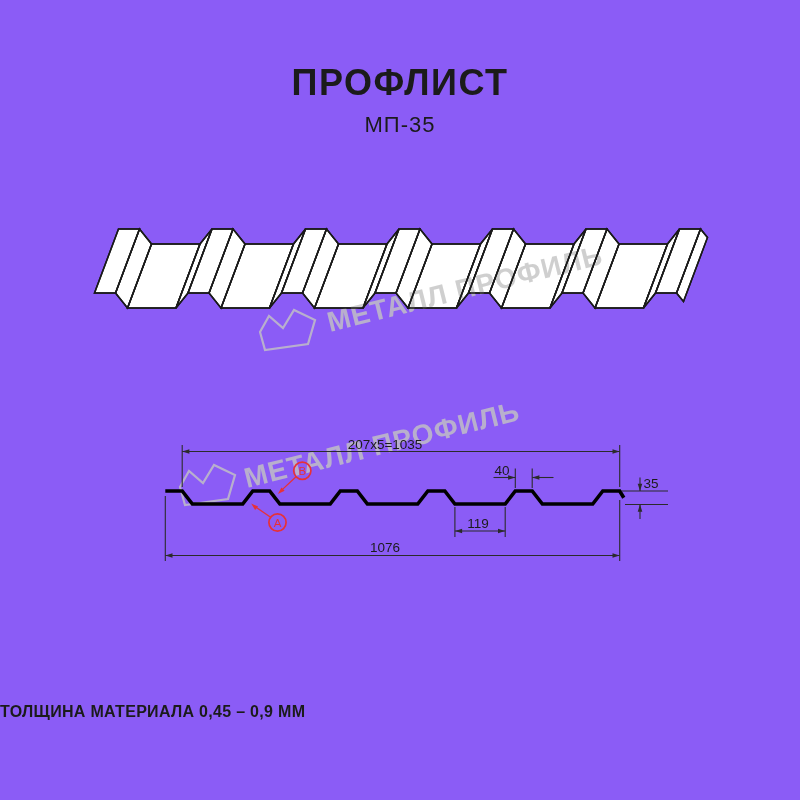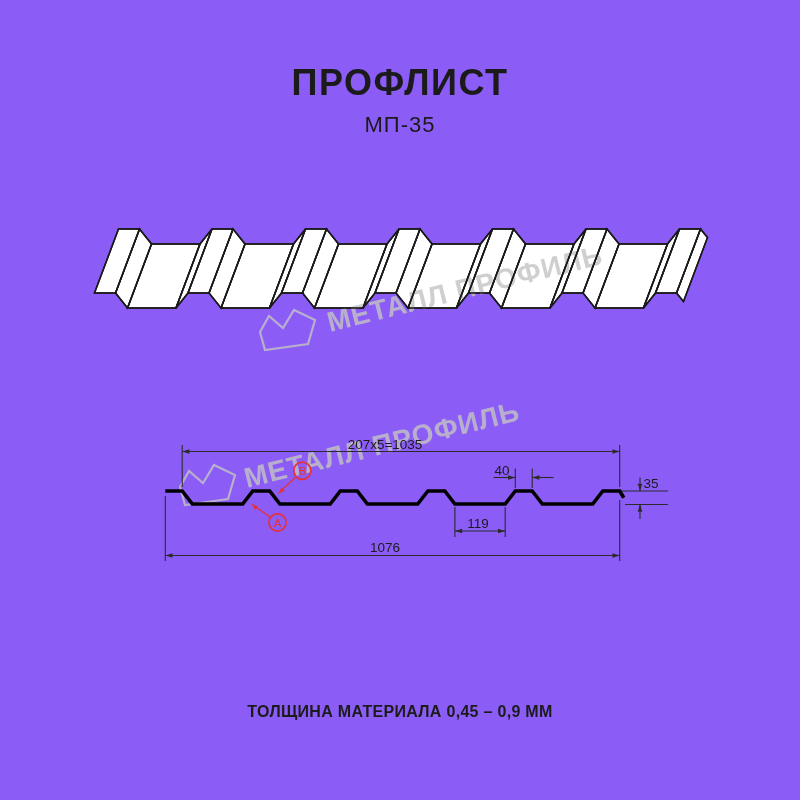--- a/index.html
+++ b/index.html
@@ -2,21 +2,21 @@
 <html><head>
 <meta charset="utf-8">
 <style>
   html,body{margin:0;padding:0;background:#ffffff;}
   #page{position:relative;width:800px;height:800px;background:#8b5cf6;overflow:hidden;
         font-family:"Liberation Sans",sans-serif;}
   .title{position:absolute;left:0;top:62px;width:800px;text-align:center;
          font-size:36px;font-weight:700;letter-spacing:1.5px;color:#1b1b1b;}
   .subtitle{position:absolute;left:0;top:112px;width:800px;text-align:center;
             font-size:22px;font-weight:500;letter-spacing:1px;color:#1b1b1b;}
-  .footer{position:absolute;left:0;top:703px;width:800px;text-align:center;
+  .footer{position:absolute;left:0;top:703px;width:800px;
           font-size:16px;font-weight:700;letter-spacing:0.3px;color:#1b1b1b;}
   svg{position:absolute;left:0;top:0;}
   .dimtext{font-family:"Liberation Sans",sans-serif;font-size:13.5px;fill:#1b1b1b;}
   .marktext{font-family:"Liberation Sans",sans-serif;font-size:11.5px;}
   .wmtext{font-family:"Liberation Sans",sans-serif;font-size:28px;font-weight:700;letter-spacing:1px;}
 </style>
 </head>
 <body>
 
 <div id="page">

